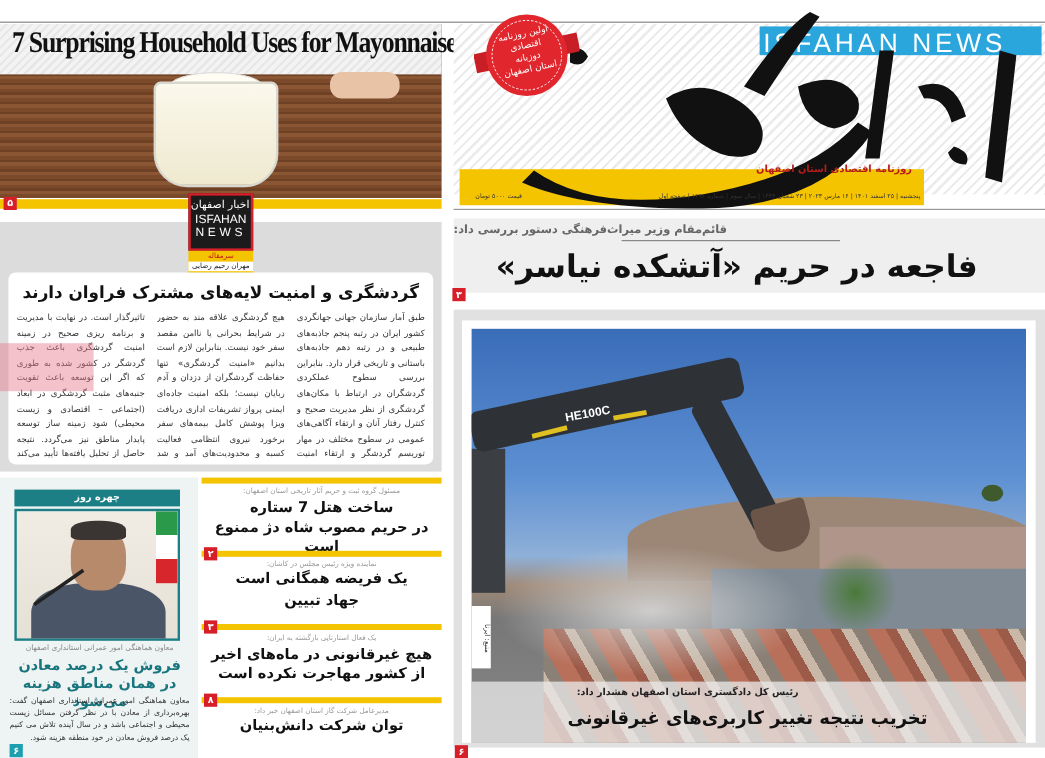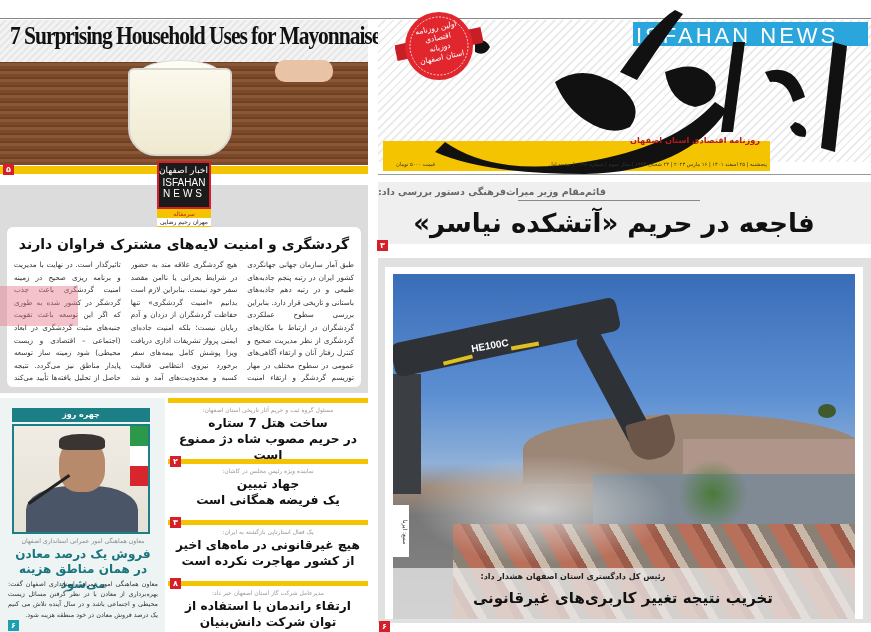--- a/index.html
+++ b/index.html
@@ -158,39 +158,38 @@
     <div class="story-kicker">مسئول گروه ثبت و حریم آثار تاریخی استان اصفهان:</div>
     <div class="story-title">ساخت هتل 7 ستاره</div>
     <div class="story-title" style="margin-top:0;">در حریم مصوب شاه دژ ممنوع است</div>
   </div>
   <div style="position:relative;">
     <div class="story-bar"></div>
     <div class="pg-badge" style="position:absolute; left:2px; top:-3px;">۲</div>
   </div>
   <div style="height:53px;">
     <div class="story-kicker">نماینده ویژه رئیس مجلس در کاشان:</div>
+    <div class="story-title" style="margin-top:0;">یک فریضه همگانی است</div>
     <div class="story-title">جهاد تبیین</div>
-    <div class="story-title" style="margin-top:0;">یک فریضه همگانی است</div>
   </div>
   <div style="position:relative;">
     <div class="story-bar"></div>
     <div class="pg-badge" style="position:absolute; left:2px; top:-3px;">۳</div>
   </div>
   <div style="height:53px;">
     <div class="story-kicker">یک فعال استارتاپی بازگشته به ایران:</div>
     <div class="story-title">هیچ غیرقانونی در ماه‌های اخیر</div>
     <div class="story-title" style="margin-top:0;">از کشور مهاجرت نکرده است</div>
   </div>
   <div style="position:relative;">
     <div class="story-bar"></div>
     <div class="pg-badge" style="position:absolute; left:2px; top:-3px;">۸</div>
   </div>
   <div style="height:53px;">
     <div class="story-kicker">مدیرعامل شرکت گاز استان اصفهان خبر داد:</div>
-    <div class="story-title">ارتقاء راندمان با استفاده از</div>
     <div class="story-title" style="margin-top:0;">توان شرکت دانش‌بنیان</div>
   </div>
 
 </div>
 
 <div class="abs mast-bg"></div>
 <div class="abs en-band"></div>
 <div class="abs en-text">ISFAHAN NEWS</div>
 <div class="abs yellow-band"></div>
 

